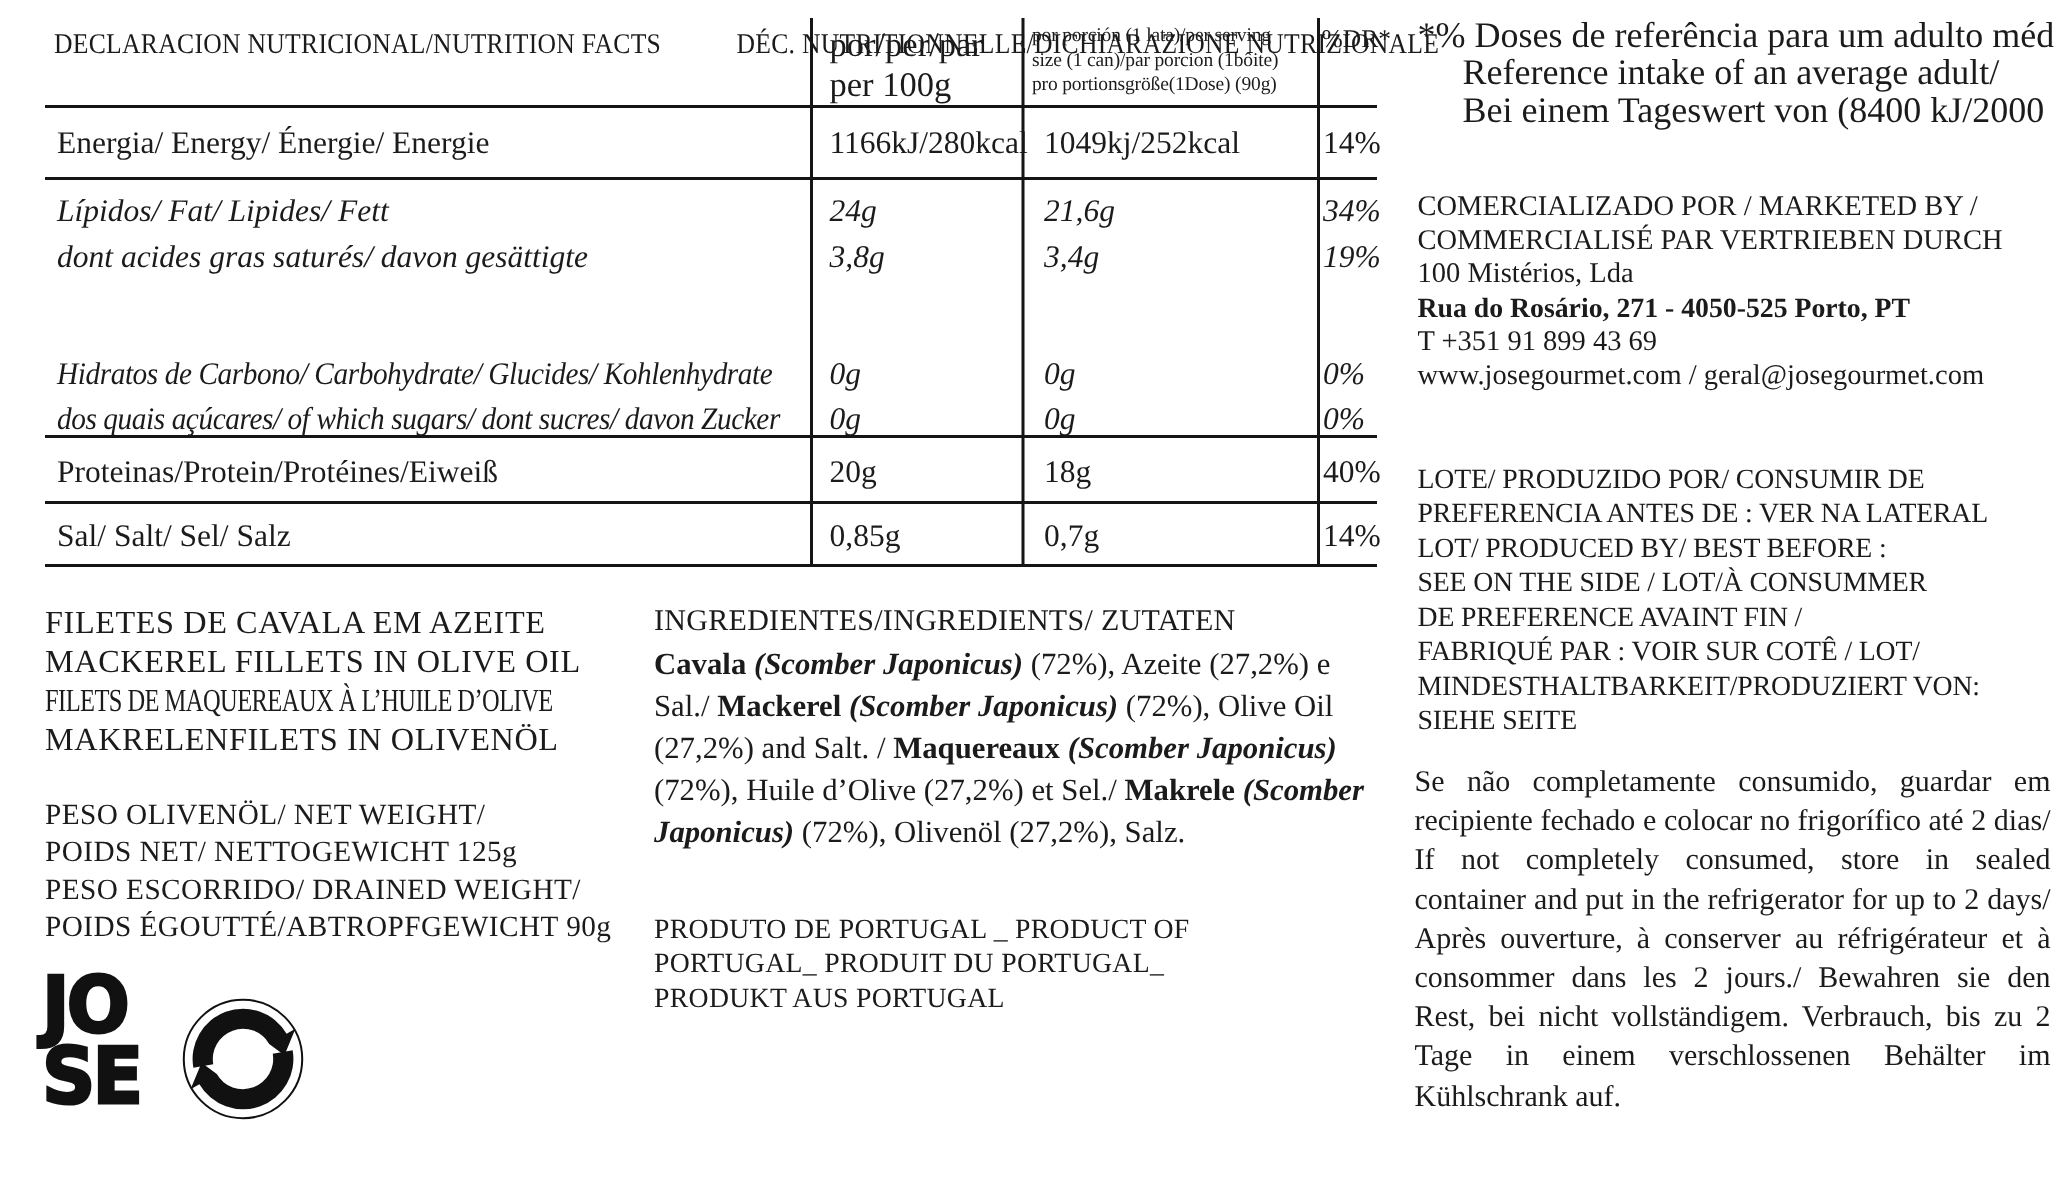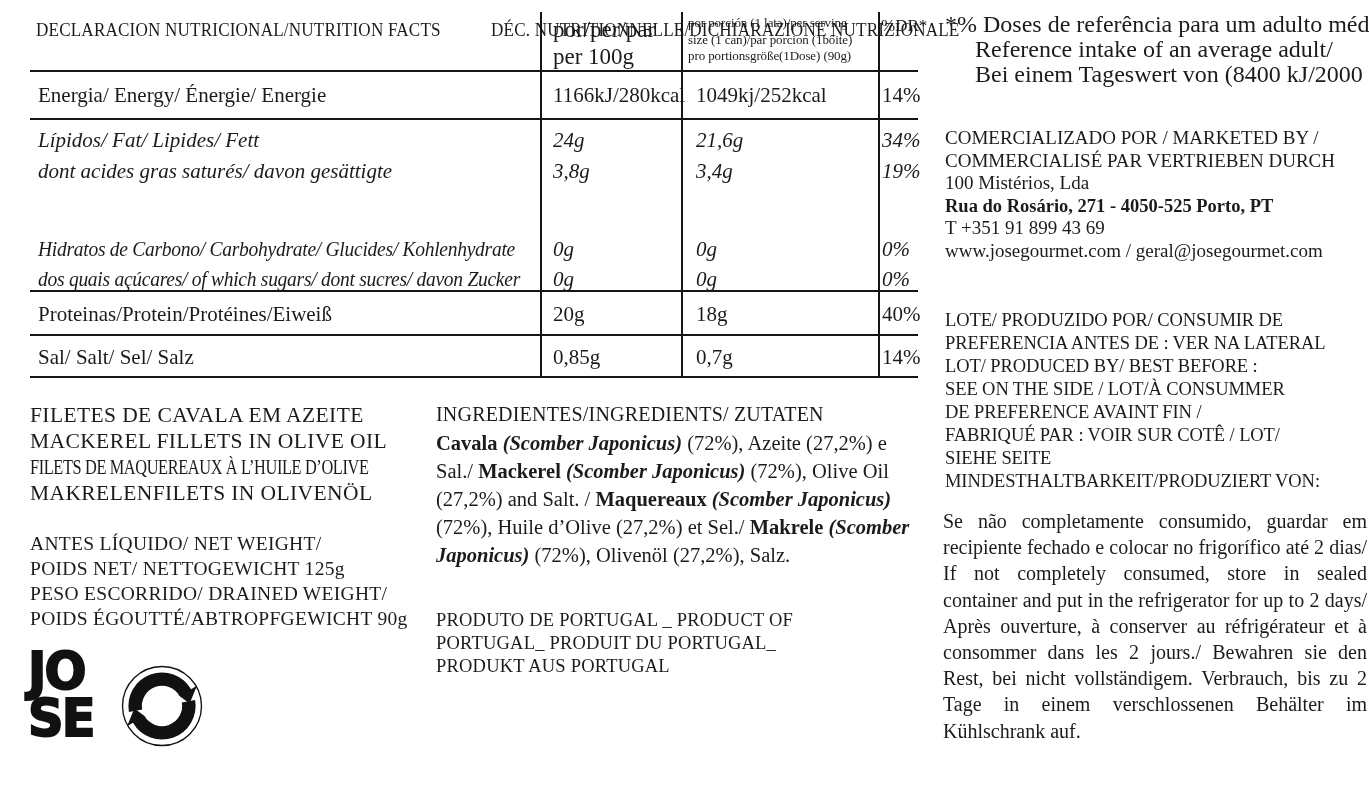--- a/index.html
+++ b/index.html
@@ -142,21 +142,21 @@
   </div>
 
   <div class="block product-names">
       <div class="line">FILETES DE CAVALA EM AZEITE</div>
       <div class="line">MACKEREL FILLETS IN OLIVE OIL</div>
       <div class="line">FILETS DE MAQUEREAUX À L’HUILE D’OLIVE</div>
       <div class="line">MAKRELENFILETS IN OLIVENÖL</div>
     </div>
 
   <div class="block weights">
-      <div class="line">ANTES LÍQUIDO/ NET WEIGHT/</div>
+      <div class="line">PESO OLIVENÖL/ NET WEIGHT/</div>
       <div class="line">POIDS NET/ NETTOGEWICHT 125g</div>
       <div class="line">PESO ESCORRIDO/ DRAINED WEIGHT/</div>
       <div class="line">POIDS ÉGOUTTÉ/ABTROPFGEWICHT 90g</div>
     </div>
 
   <div class="jose-logo">
     <div>JO</div>
     <div>SE</div>
   </div>
 
@@ -191,19 +191,19 @@
       <div class="line">www.josegourmet.com / geral@josegourmet.com</div>
     </div>
 
   <div class="block lot">
       <div class="line">LOTE/ PRODUZIDO POR/ CONSUMIR DE</div>
       <div class="line">PREFERENCIA ANTES DE : VER NA LATERAL</div>
       <div class="line">LOT/ PRODUCED BY/ BEST BEFORE :</div>
       <div class="line">SEE ON THE SIDE /  LOT/À CONSUMMER</div>
       <div class="line">DE PREFERENCE AVAINT FIN /</div>
       <div class="line">FABRIQUÉ PAR : VOIR SUR COTÊ / LOT/</div>
+      <div class="line">MINDESTHALTBARKEIT/PRODUZIERT VON:</div>
       <div class="line">SIEHE SEITE</div>
-      <div class="line">MINDESTHALTBARKEIT/PRODUZIERT VON:</div>
     </div>
 
   <div class="storage">Se não completamente consumido, guardar em recipiente fechado e colocar no frigorífico até 2 dias/ If not completely consumed, store in sealed container and put in the refrigerator for up to 2 days/ Après ouverture, à conserver au réfrigérateur et à consommer dans les 2 jours./ Bewahren sie den Rest, bei nicht vollständigem. Verbrauch, bis zu 2 Tage in einem verschlossenen Behälter im Kühlschrank auf.</div>
 
 </div>
 
 </body></html>

